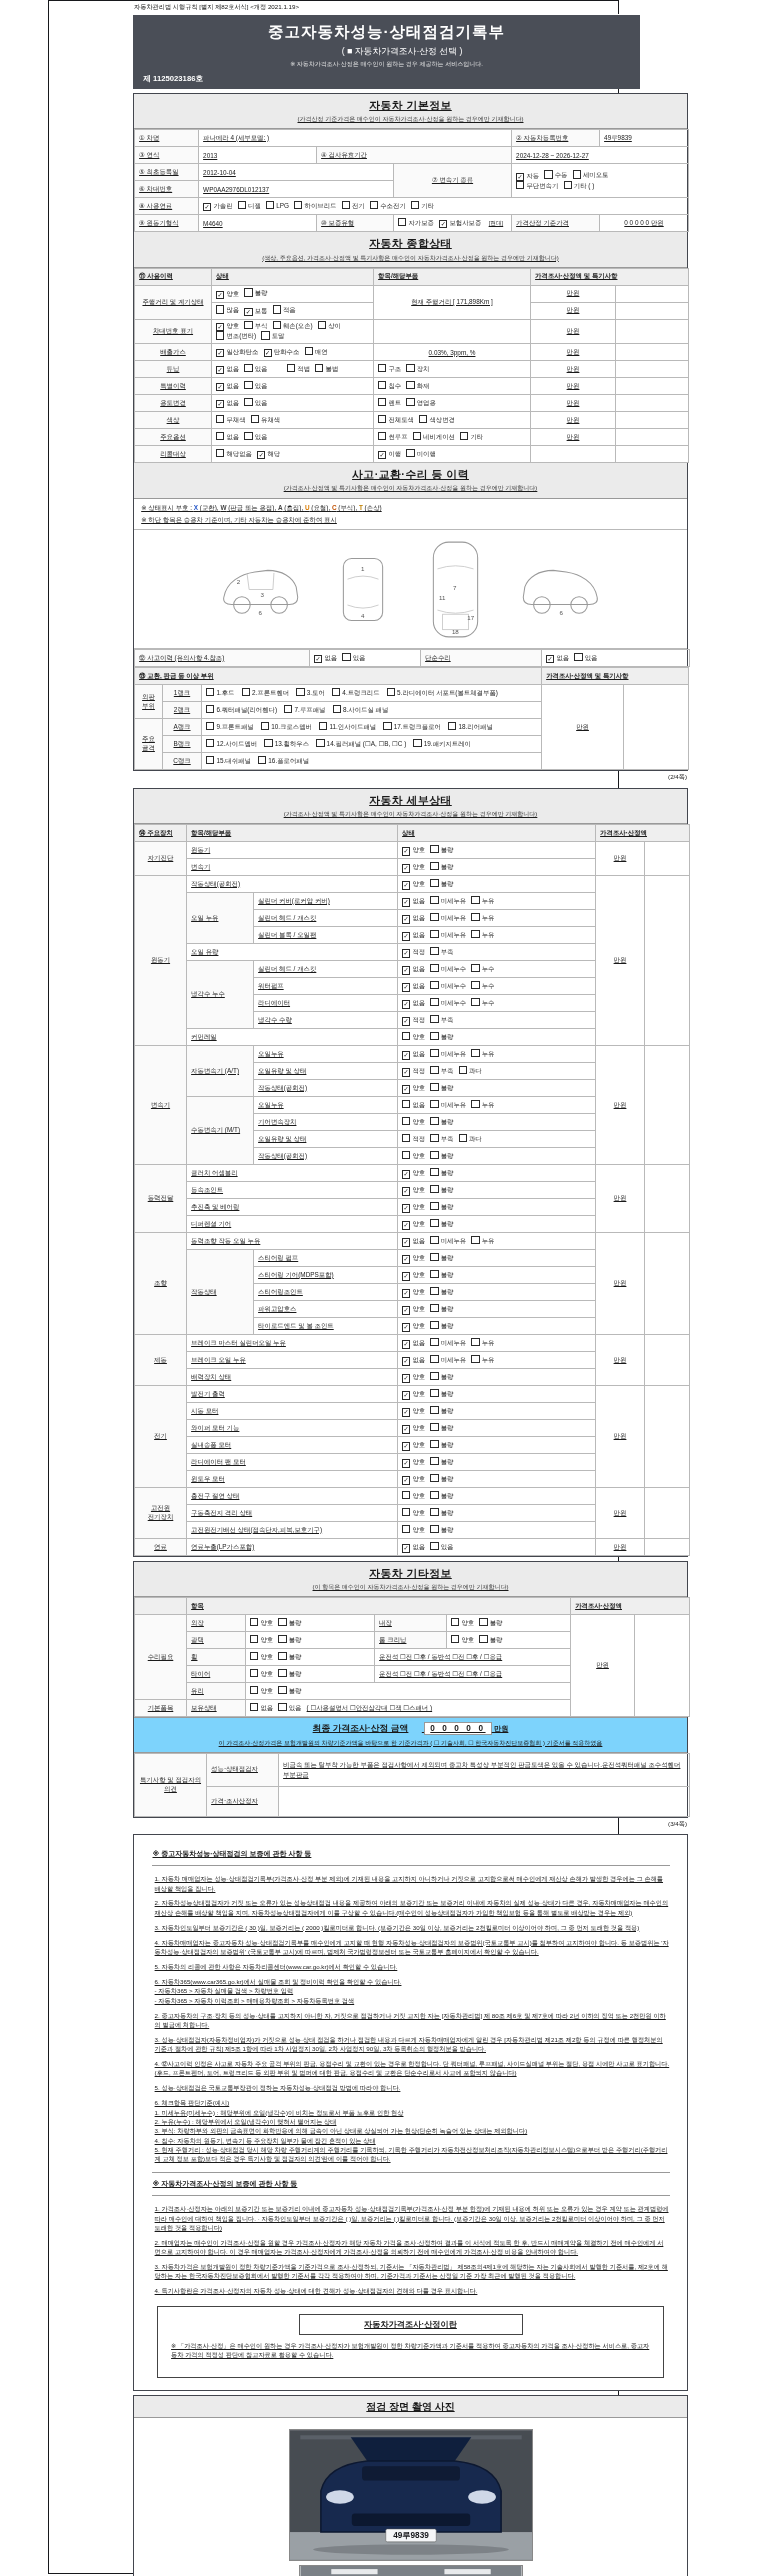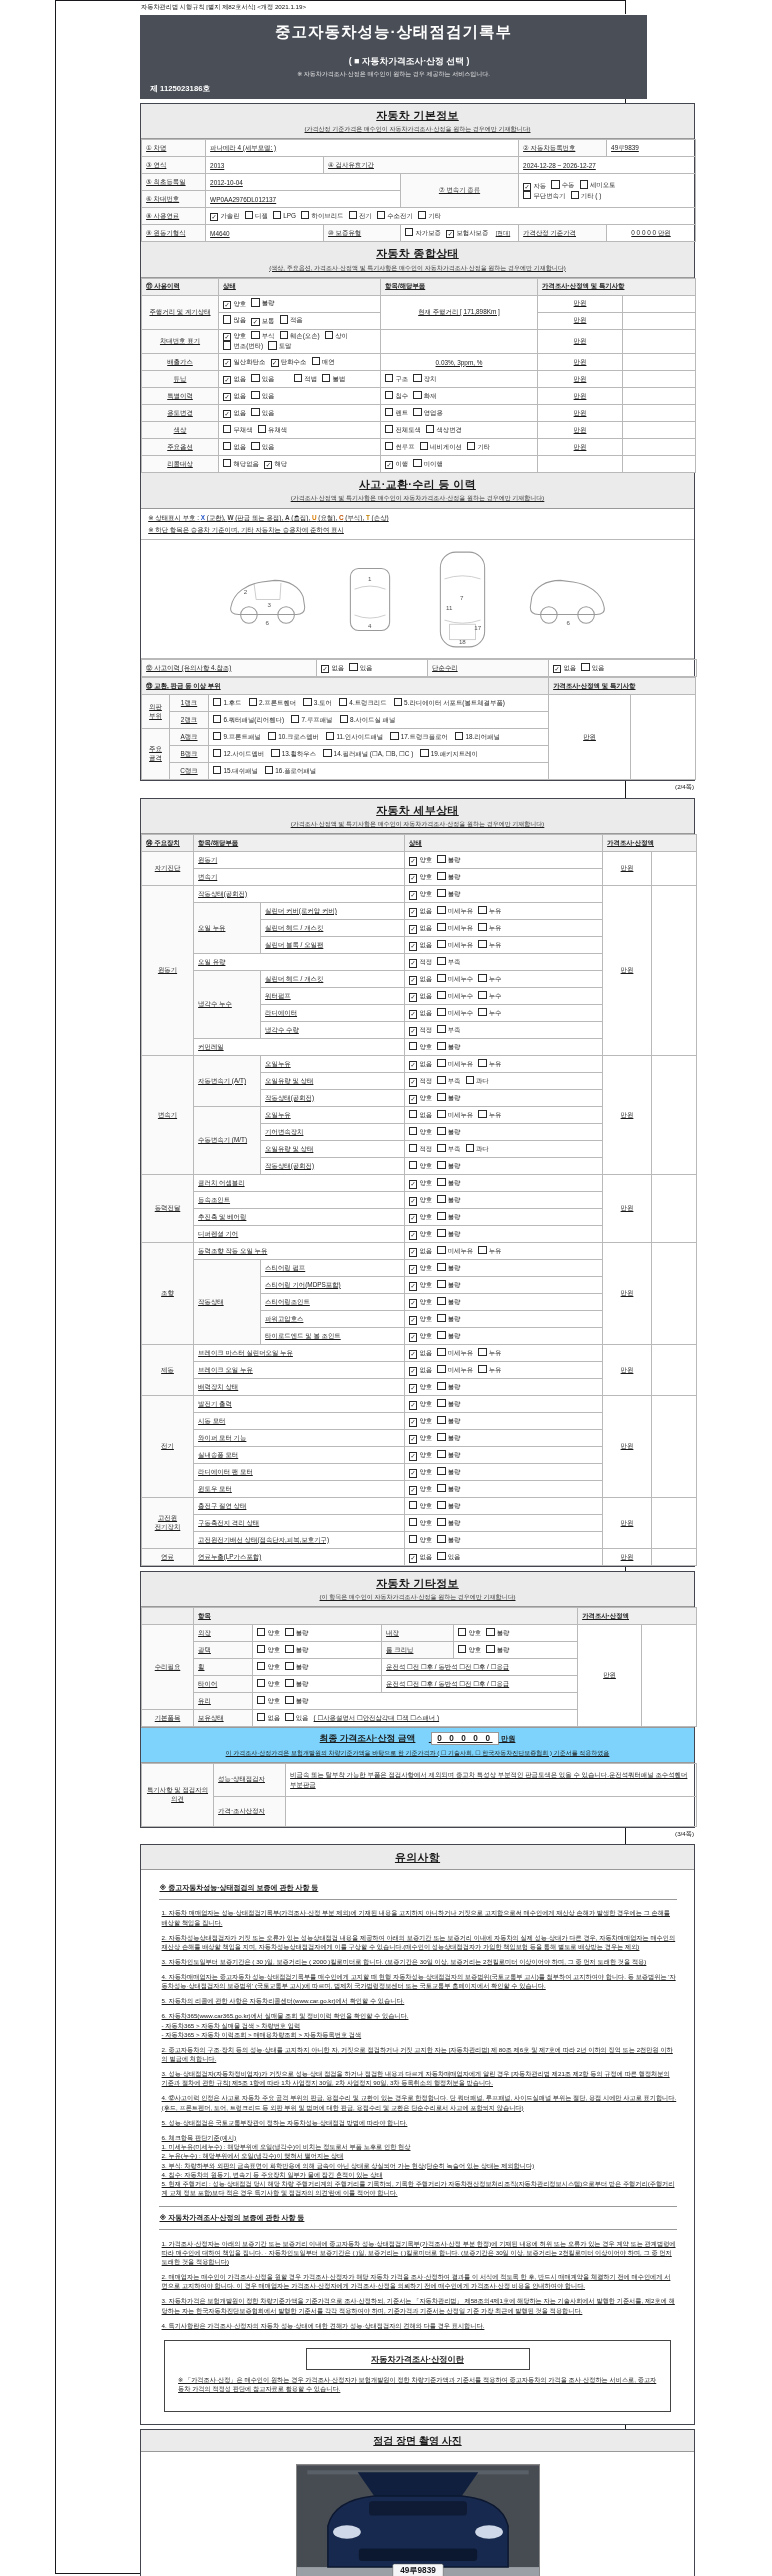--- a/index.html
+++ b/index.html
@@ -1,23 +1,23 @@
 <!DOCTYPE html>
 <html style="font-size:8.2px"><head>
 <meta charset="utf-8">
 <style>
   html,body{margin:0;padding:0;background:#fff;}
   body{width:773px;height:2576px;position:relative;font-family:"Liberation Sans","DejaVu Sans",sans-serif;color:#1a1a1a;overflow:hidden;}
-  .sheet{position:absolute;left:55px;top:0;width:571px;height:2574px;border:1px solid #17181c;background:#fff;box-sizing:border-box;}
+  .sheet{position:absolute;left:48px;top:0;width:571px;height:2574px;border:1px solid #17181c;background:#fff;box-sizing:border-box;}
   .doc{position:relative;margin-left:84px;width:555px;}
   .formref{font-size:6.2px;padding:2.1px 0 1.5px 1px;color:#111;}
   
   .hero{width:507px;background:#4a4e57;color:#fff;position:relative;padding:7.2px 0 5.2px;box-sizing:border-box;border-top:0.5px solid #fff;}
   .hero-title{font-size:15.5px;font-weight:bold;text-align:center;letter-spacing:1px;}
-  .hero-sub{font-size:8.8px;text-align:center;margin-top:13px;font-weight:bold;padding-left:31px;}
+  .hero-sub{font-size:8.8px;text-align:center;margin-top:3px;font-weight:normal;padding-left:31px;}
   .hero-note{font-size:6px;text-align:center;margin-top:2.1px;color:#e9e9e9;}
   .doc-no{font-size:7.7px;font-weight:bold;margin:5.2px 0 0 10.3px;}
   
   .box{border:1px solid #43464e;margin-top:3.6px;background:#fff;text-decoration:underline;}
   .sec-h{background:#ebebeb;border-bottom:0.5px solid #999;text-align:center;padding:5.2px 0 4.1px;}
   .sec-title{font-size:10.8px;font-weight:bold;letter-spacing:0.5px;}
   .sec-sub{font-size:6px;margin-top:2.1px;color:#333;}
   
   table{border-collapse:collapse;width:100%;table-layout:fixed;}
   td,th{border:0.5px solid #b9b9b9;padding:1.5px 4.1px;font-size:6.4px;vertical-align:middle;word-break:keep-all;}
@@ -624,23 +624,20 @@
       <tr style="height:30px;">
         <td class="lab">가격·조사산정자</td>
         <td></td>
       </tr>
     </tbody>
         </table>
   </div>
   <div class="marker">(3/4쪽)</div>
 
   <div class="box">
-    <div class="sec-h">
-      <div class="sec-title">유의사항</div>
-    </div>
     <div class="notice-body">
       <div class="notice-sec">※ 중고자동차성능·상태점검의 보증에 관한 사항 등</div>
       <div id="n-list1">
             <div class="notice-item">1.  자동차 매매업자는 성능·상태점검기록부(가격조사·산정 부분 제외)에 기재된 내용을 고지하지 아니하거나 거짓으로 고지함으로써 매수인에게 재산상 손해가 발생한 경우에는 그 손해를 배상할 책임을 집니다.</div>
             <div class="notice-item">2.  자동차성능상태점검자가 거짓 또는 오류가 있는 성능상태점검 내용을 제공하여 아래의 보증기간 또는 보증거리 이내에 자동차의 실제 성능·상태가 다른 경우, 자동차매매업자는 매수인의 재산상 손해를 배상할 책임을 지며, 자동차성능상태점검자에게 이를 구상할 수 있습니다.(매수인이 성능상태점검자가 가입한 책임보험 등을 통해 별도로 배상받는 경우는 제외)</div>
             <div class="notice-item">3.  자동차인도일부터 보증기간은 ( 30 )일, 보증거리는 ( 2000 )킬로미터로 합니다. (보증기간은 30일 이상, 보증거리는 2천킬로미터 이상이어야 하며, 그 중 먼저 도래한 것을 적용)</div>
             <div class="notice-item">4.  자동차매매업자는 중고자동차 성능·상태점검기록부를 매수인에게 고지할 때 현행 자동차성능·상태점검자의 보증범위(국토교통부 고시)를 첨부하여 고지하여야 합니다. 동 보증범위는 '자동차성능·상태점검자의 보증범위' (국토교통부 고시)에 따르며, 법제처 국가법령정보센터 또는 국토교통부 홈페이지에서 확인할 수 있습니다.</div>
             <div class="notice-item">5.  자동차의 리콜에 관한 사항은 자동차리콜센터(www.car.go.kr)에서 확인할 수 있습니다.</div>
             <div class="notice-item">6.  자동차365(www.car365.go.kr)에서 실매물 조회 및 정비이력 확인을 확인할 수 있습니다.
       - 자동차365 &gt; 자동차 실매물 검색 &gt; 차량번호 입력

